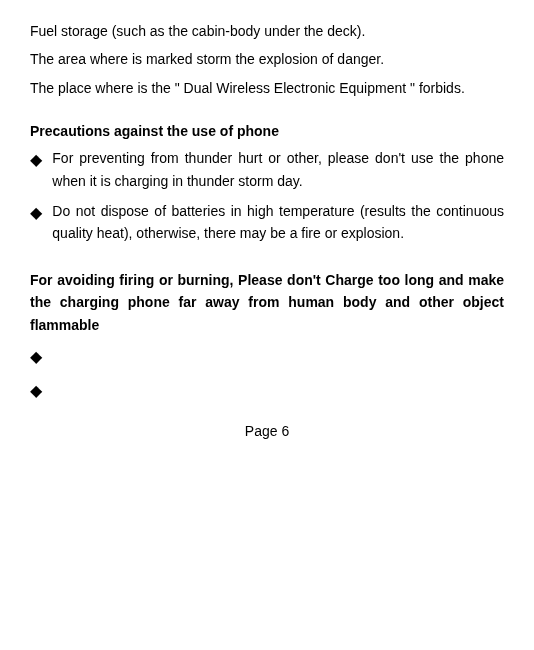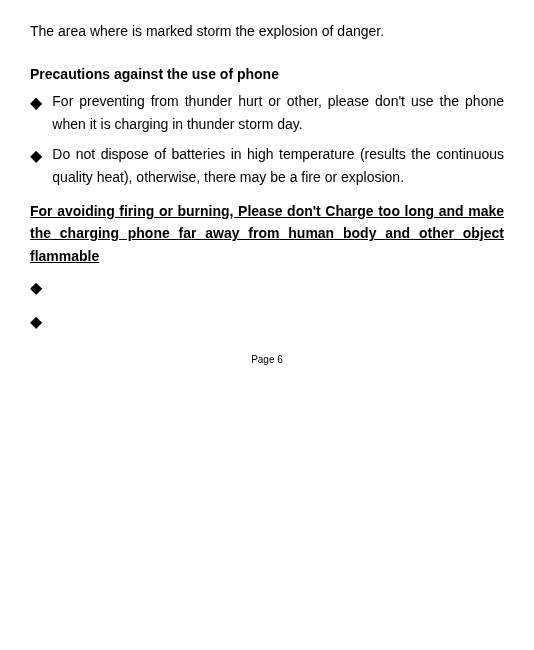--- a/index.html
+++ b/index.html
@@ -52,39 +52,40 @@
       line-height: 1.6;
     }
 
     .bullet-text {
       flex: 1;
       line-height: 1.6;
     }
 
     .bold-warning {
       font-weight: bold;
-      margin-top: 12px;
+      margin-top: 24px;
       margin-bottom: 8px;
       text-align: justify;
       line-height: 1.6;
-      text-decoration: underline;
     }
 
     .page-footer {
       text-align: center;
       margin-top: 20px;
-      font-size: 10px;
+      font-size: 14px;
     }
   </style>
 </head>
 <body>
 
 <div>
 
+  <p class="content-block">Fuel storage (such as the cabin-body under the deck).</p>
   <p class="content-block">The area where is marked storm the explosion of danger.</p>
+  <p class="content-block">The place where is the  " Dual Wireless Electronic Equipment "  forbids.</p>
 
   <p class="section-heading">Precautions against the use of phone</p>
 
   <ul class="bullet-list">
     <li class="bullet-item">
       <span class="bullet-diamond">◆</span>
       <span class="bullet-text">For preventing from thunder hurt or other, please don't use the phone when it is charging in thunder storm day.</span>
     </li>
     <li class="bullet-item">
       <span class="bullet-diamond">◆</span>

